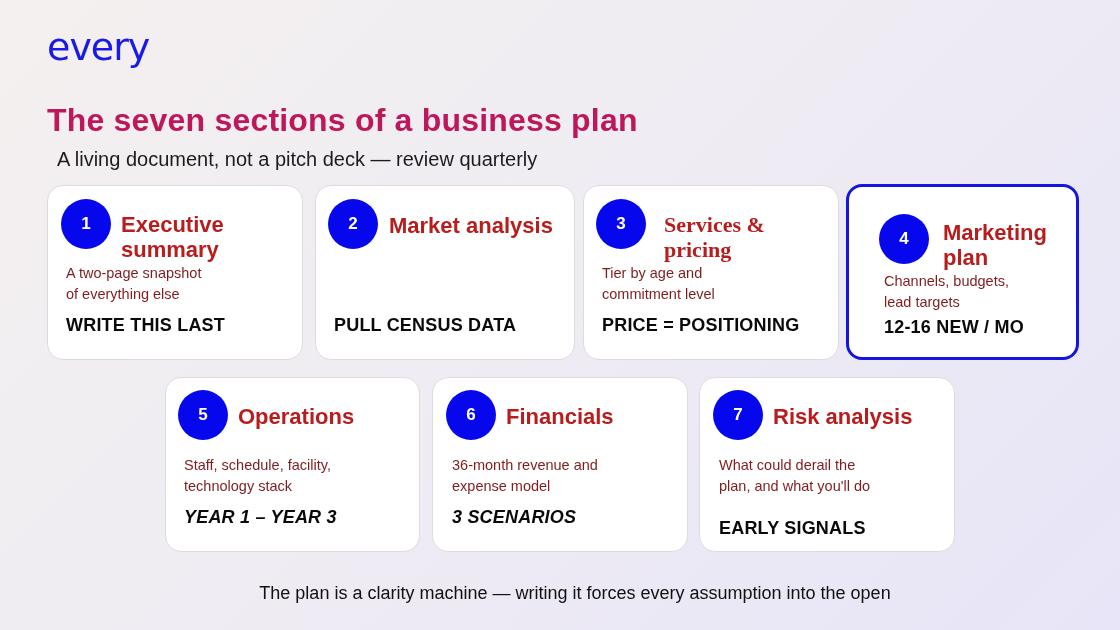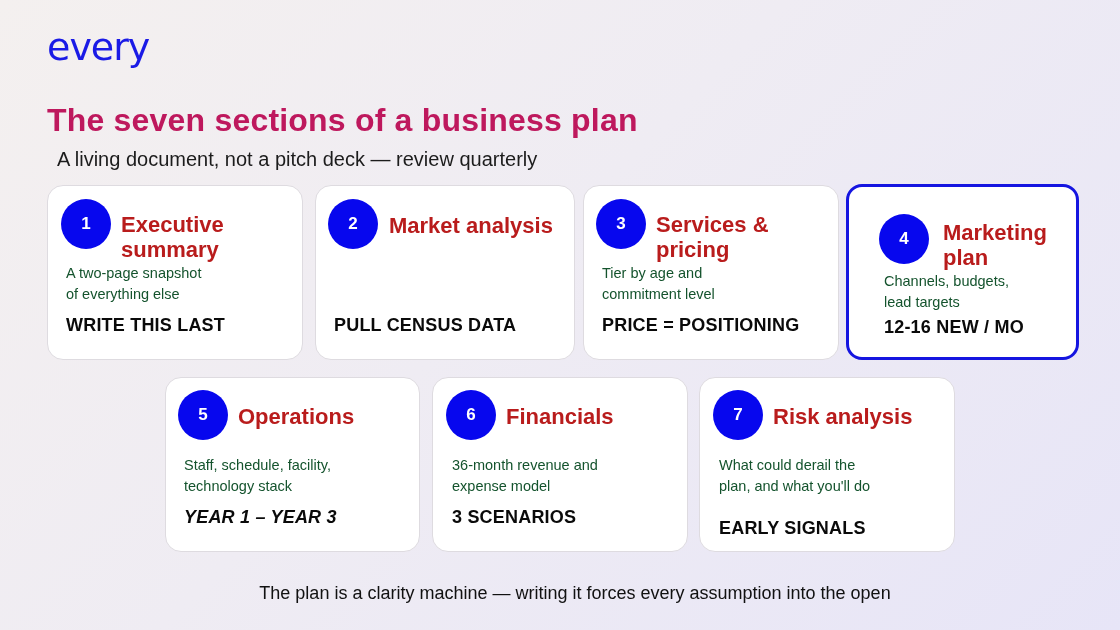--- a/index.html
+++ b/index.html
@@ -41,21 +41,21 @@
     background: #0707ee;
     color: #fff; font-weight: 700; font-size: 17px;
     display: flex; align-items: center; justify-content: center;
   }
   .card-title {
     position: absolute;
     color: #b91c1c; font-weight: 700; font-size: 22px; line-height: 25px;
   }
   .card-desc {
     position: absolute;
-    font-size: 14.5px; line-height: 21px; color: #14532d;
+    font-size: 14.5px; line-height: 21px; color: #7f1d1d;
   }
   .card-tag {
     position: absolute;
     font-size: 18px; font-weight: 700; color: #0a0a0a; letter-spacing: 0.2px;
     white-space: nowrap;
   }
   .footer {
     position: absolute; left: 0; width: 1150px; top: 583px;
     text-align: center; font-size: 18px; color: #111;
   }
@@ -83,21 +83,21 @@
 <div class="card" style="left:315px;top:185px;width:260px;height:175px;">
   <div class="badge" style="left:12px;top:13px;">2</div>
   <div class="card-title" style="left:73px;top:27px;">
     <div>Market analysis</div>
   </div>
   <div class="card-tag" style="left:18px;top:129px;">PULL CENSUS DATA</div>
 </div>
 
 <div class="card" style="left:583px;top:185px;width:256px;height:175px;">
   <div class="badge" style="left:12px;top:13px;">3</div>
-  <div class="card-title" style="left:72px;top:26px;">
+  <div class="card-title" style="left:80px;top:26px;font-family:Liberation Serif, serif;">
     <div>Services &amp;</div>
       <div>pricing</div>
   </div>
   <div class="card-desc" style="left:18px;top:77px;">
     <div>Tier by age and</div>
       <div>commitment level</div>
   </div>
   <div class="card-tag" style="left:18px;top:129px;">PRICE = POSITIONING</div>
 </div>
 
@@ -128,21 +128,21 @@
 
 <div class="card" style="left:432px;top:377px;width:256px;height:175px;">
   <div class="badge" style="left:13px;top:12px;">6</div>
   <div class="card-title" style="left:73px;top:26px;">
     <div>Financials</div>
   </div>
   <div class="card-desc" style="left:19px;top:77px;">
     <div>36-month revenue and</div>
       <div>expense model</div>
   </div>
-  <div class="card-tag" style="left:19px;top:129px;">3 SCENARIOS</div>
+  <div class="card-tag" style="left:19px;top:129px;font-style:italic;">3 SCENARIOS</div>
 </div>
 
 <div class="card" style="left:699px;top:377px;width:256px;height:175px;">
   <div class="badge" style="left:13px;top:12px;">7</div>
   <div class="card-title" style="left:73px;top:26px;">
     <div>Risk analysis</div>
   </div>
   <div class="card-desc" style="left:19px;top:77px;">
     <div>What could derail the</div>
       <div>plan, and what you'll do</div>

